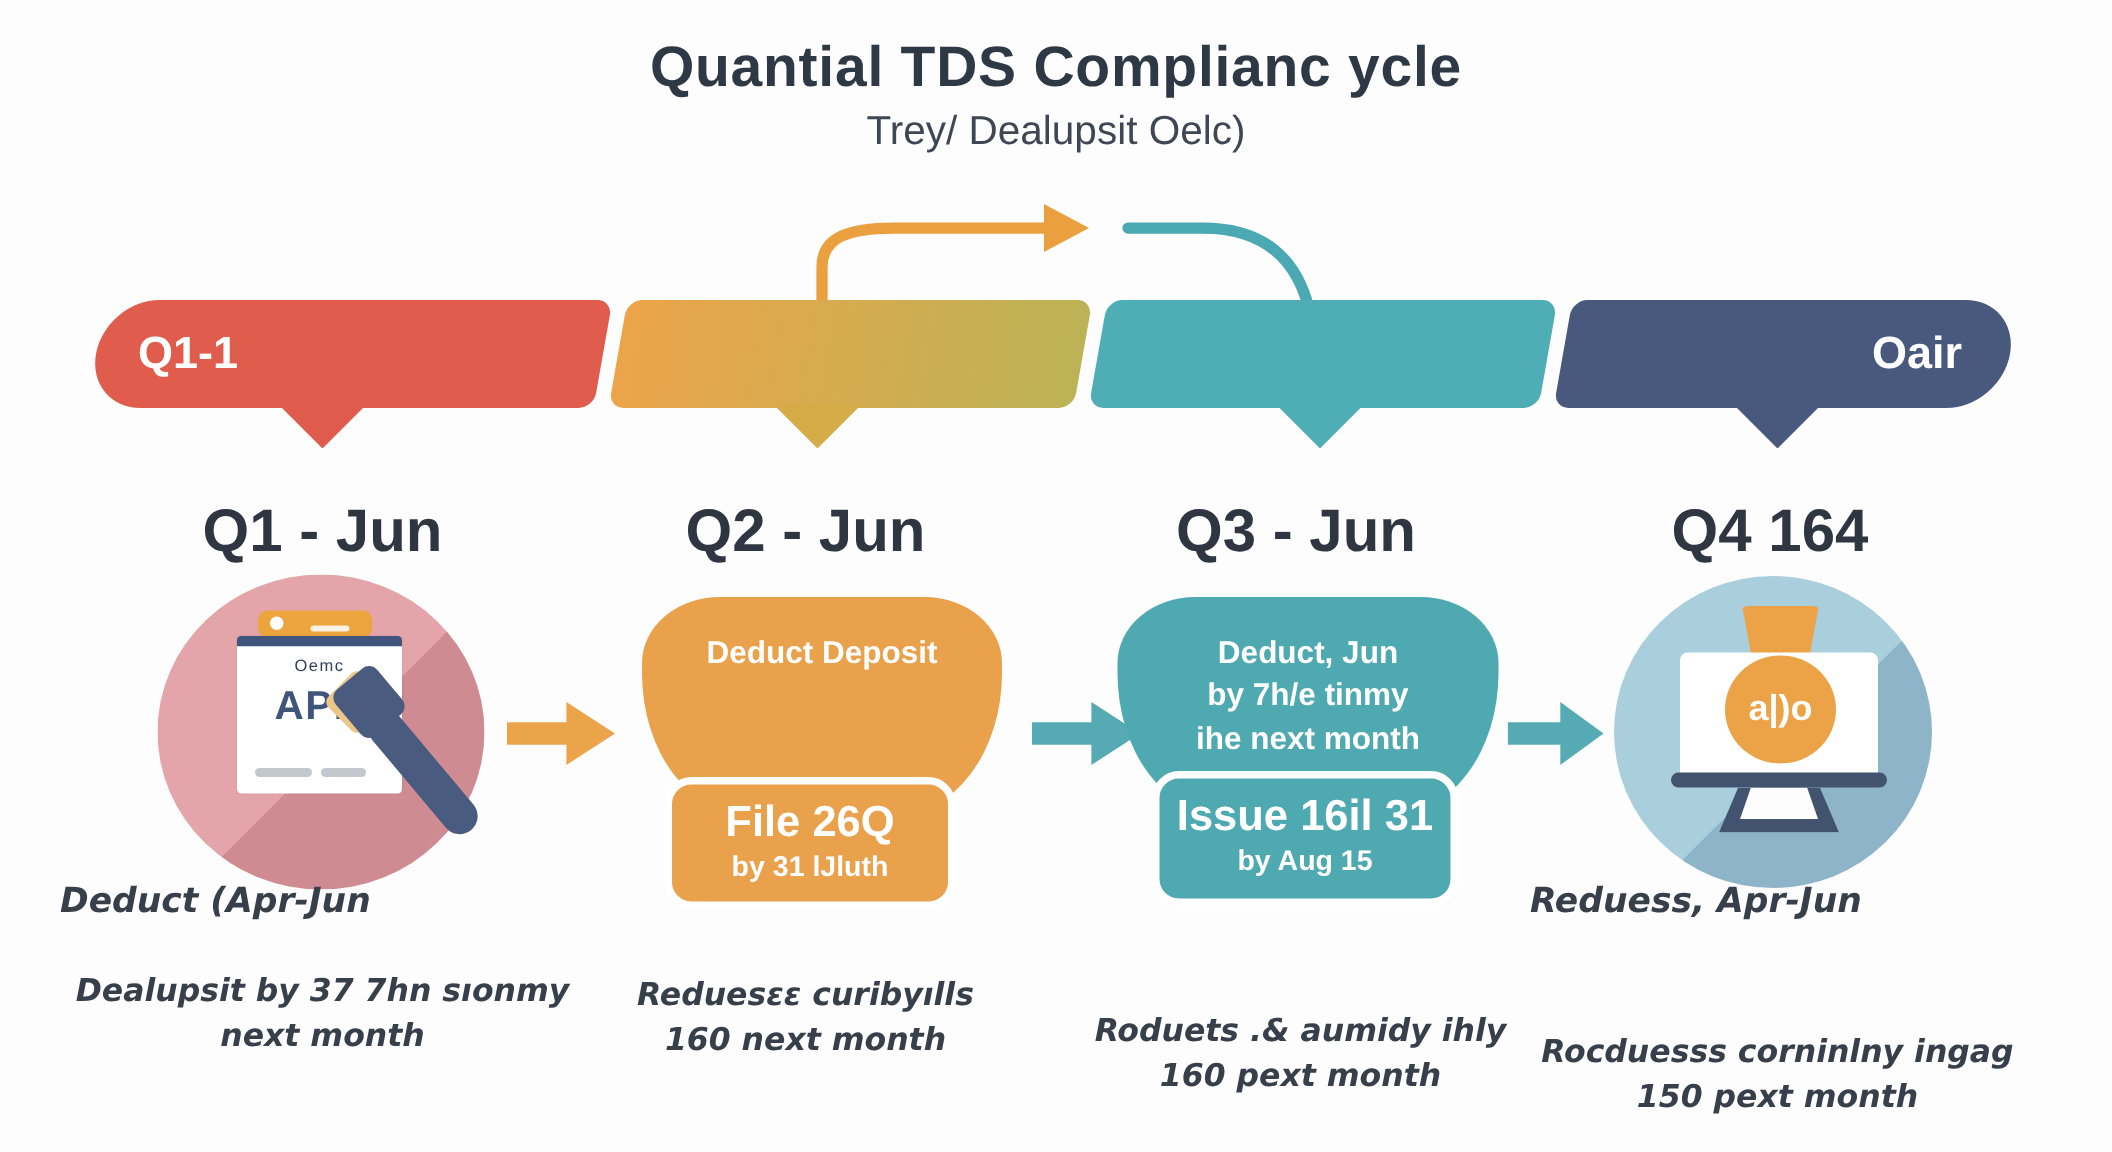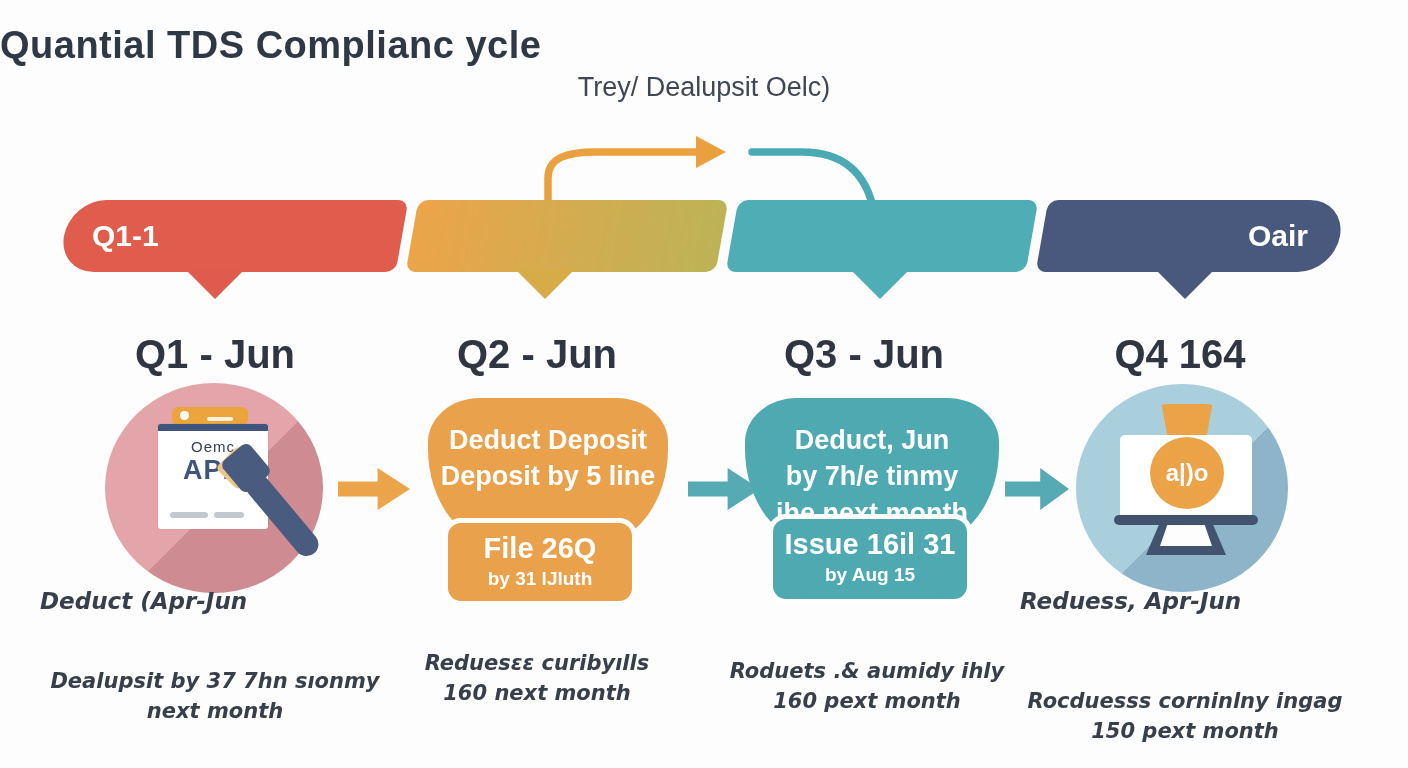--- a/index.html
+++ b/index.html
@@ -1,20 +1,20 @@
 <!DOCTYPE html>
 <html><head>
 <meta charset="utf-8">
 <style>
   html,body{margin:0;padding:0;background:#fff;}
   #canvas{position:relative;width:1408px;height:768px;background:#fdfdfd;overflow:hidden;
           font-family:"Liberation Sans", sans-serif;}
   .abs{position:absolute;}
   
-  .title{left:0;top:24px;width:1408px;font-size:38px;font-weight:800;
+  .title{left:0;top:24px;width:1408px;text-align:center;font-size:38px;font-weight:800;
          color:#2f3845;letter-spacing:.5px;}
   .subtitle{left:0;top:72px;width:1408px;text-align:center;font-size:27px;font-weight:500;
             color:#3f4754;}
   
   .seg{top:200px;height:72px;transform:skewX(-10deg);}
   .seg .seg-label{display:block;transform:skewX(10deg);color:#fff;font-weight:800;
                   font-size:30px;line-height:72px;}
   .seg-red{left:64px;width:338px;background:#e05c4c;border-radius:36px 10px 10px 36px;}
   .seg-orange{left:412px;width:310px;background:linear-gradient(90deg,#eca449,#bcb356);
               border-radius:10px;}
@@ -33,21 +33,21 @@
   .circle-pink{left:105px;top:383px;width:218px;height:210px;background:#e4a5aa;
     background-image:linear-gradient(135deg,rgba(0,0,0,0) 54%,rgba(160,85,95,.32) 54%);}
   .circle-blue{left:1076px;top:384px;width:212px;height:208px;background:#a9cfdd;
     background-image:linear-gradient(135deg,rgba(0,0,0,0) 56%,rgba(70,110,150,.28) 56%);}
   
   .clip-tab{left:172px;top:407px;width:76px;height:18px;background:#eca43c;border-radius:6px;}
   .clip-dot{left:180px;top:411px;width:9px;height:9px;background:#fff;border-radius:50%;}
   .clip-dash{left:207px;top:417px;width:26px;height:4px;background:#fff;border-radius:2px;opacity:.85;}
   .card{left:158px;top:424px;width:110px;height:98px;background:#fff;border-top:7px solid #3f557c;
         border-radius:3px;box-shadow:0 0 0 1px rgba(0,0,0,.03);}
-  .card-small{left:158px;top:438px;width:110px;text-align:center;font-size:15px;color:#33405c;
+  .card-small{left:158px;top:438px;width:110px;text-align:center;font-size:11px;color:#33405c;
               letter-spacing:1px;}
   .card-big{left:158px;top:455px;width:110px;text-align:center;font-size:27px;font-weight:800;
             color:#3f557c;letter-spacing:1px;}
   .card-line1{left:170px;top:512px;width:38px;height:6px;background:#c3c8cf;border-radius:3px;}
   .card-line2{left:214px;top:512px;width:30px;height:6px;background:#c3c8cf;border-radius:3px;}
   .sticky{left:222px;top:452px;width:32px;height:32px;background:#ecc687;border-radius:5px;
           transform:rotate(45deg);}
   .gavel-head{left:228px;top:448px;width:36px;height:40px;background:#4a5b80;border-radius:7px;
               transform:rotate(-40deg);}
   .gavel-handle{left:270px;top:465px;width:24px;height:100px;background:#4a5b80;border-radius:12px;
@@ -61,21 +61,21 @@
              clip-path:polygon(16% 0,84% 0,100% 100%,0 100%);}
   .stand-in{left:1160px;top:525px;width:52px;height:21px;background:#fdfdfd;
             clip-path:polygon(14% 0,86% 0,100% 100%,0 100%);}
   .coin{left:1150px;top:437px;width:74px;height:72px;background:#eca348;border-radius:50%;
         text-align:center;line-height:72px;color:#fff;font-size:24px;font-weight:800;}
   
   .bubble{top:398px;height:146px;border-radius:52px 52px 72px 72px / 44px 44px 95px 95px;
           color:#fff;text-align:center;padding-top:24px;box-sizing:border-box;}
   .bubble-q2{left:428px;width:240px;background:#e9a14c;}
   .bubble-q3{left:745px;width:254px;background:#4fa9b1;text-align:center;}
-  .bubble span{display:block;font-size:27px;font-weight:700;line-height:1.35;}
+  .bubble span{display:block;font-size:21px;font-weight:700;line-height:1.35;}
   .badge{border:5px solid #fff;border-radius:18px;color:#fff;text-align:center;
          box-sizing:border-box;padding-top:10px;}
   .badge-q2{left:443px;top:518px;width:194px;height:88px;background:#e9a14c;}
   .badge-q3{left:768px;top:514px;width:204px;height:90px;background:#4fa9b1;}
   .badge-title{display:block;font-size:29px;font-weight:800;line-height:1.1;}
   .badge-sub{display:block;font-size:19px;font-weight:700;margin-top:3px;}
   
   .caption{font-family:"DejaVu Sans",sans-serif;font-style:italic;font-weight:700;
            font-size:23px;color:#373f4b;}
   .note{font-family:"DejaVu Sans",sans-serif;font-style:italic;font-weight:600;
@@ -125,21 +125,20 @@
   <div class="abs card-line1"></div>
   <div class="abs card-line2"></div>
   <div class="abs sticky"></div>
   <div class="abs gavel-head"></div>
   <div class="abs gavel-handle"></div>
 
   <div class="abs flow-arrow" style="left:338px;background:#eba44a;"></div>
 
   <div class="abs bubble bubble-q2">
     <span>Deduct Deposit</span>
-    <span>Deposit by 5 line</span>
   </div>
   <div class="abs badge badge-q2">
     <span class="badge-title">File 26Q</span>
     <span class="badge-sub">by 31 lJluth</span>
   </div>
 
   <div class="abs flow-arrow" style="left:688px;background:#55aab3;"></div>
 
   <div class="abs bubble bubble-q3">
     <span>Deduct, Jun</span>
@@ -155,31 +154,31 @@
 
   <div class="abs big-circle circle-blue"></div>
   <div class="abs flap"></div>
   <div class="abs monitor"></div>
   <div class="abs monitor-bar"></div>
   <div class="abs stand-out"></div>
   <div class="abs stand-in"></div>
   <div class="abs coin">a|)o</div>
 
   <div class="abs caption" style="left:40px;top:588px;width:350px;">Deduct (Apr-Jun</div>
-  <div class="abs note" style="left:30px;top:666px;width:370px;">
+  <div class="abs note" style="left:30px;top:645px;width:370px;">
     <span>Dealupsit by 37 7hn sıonmy</span>
     <span>next month</span>
   </div>
 
   <div class="abs note" style="left:397px;top:648px;width:280px;">
     <span>Reduesɛɛ curibyılls</span>
     <span>160 next month</span>
   </div>
 
-  <div class="abs note" style="left:722px;top:656px;width:290px;font-style:italic;">
+  <div class="abs note" style="left:722px;top:672px;width:290px;font-style:italic;">
     <span>Roduets .&amp; aumidy ihly</span>
     <span>160 pext month</span>
   </div>
 
   <div class="abs caption" style="left:1020px;top:588px;width:330px;">Reduess, Apr-Jun</div>
   <div class="abs note" style="left:1010px;top:645px;width:350px;margin-top:41px;">
     <span>Rocduesss corninlny ingag</span>
     <span>150 pext month</span>
   </div>
 

